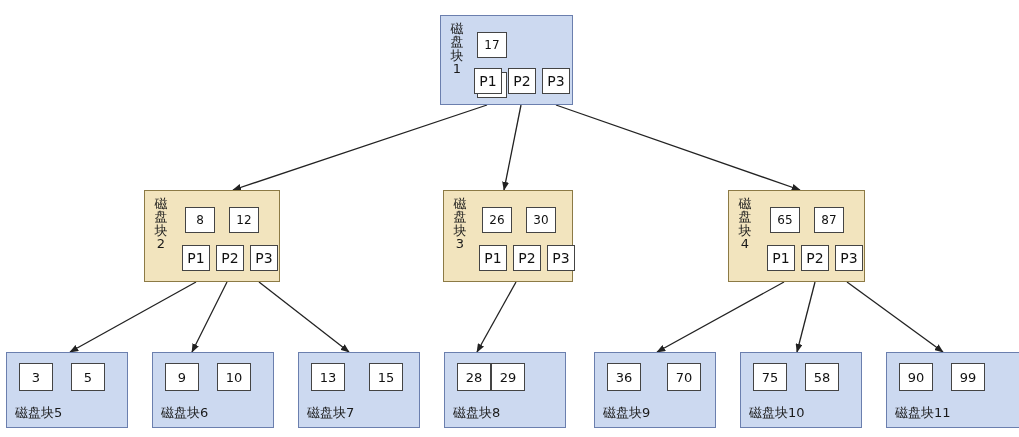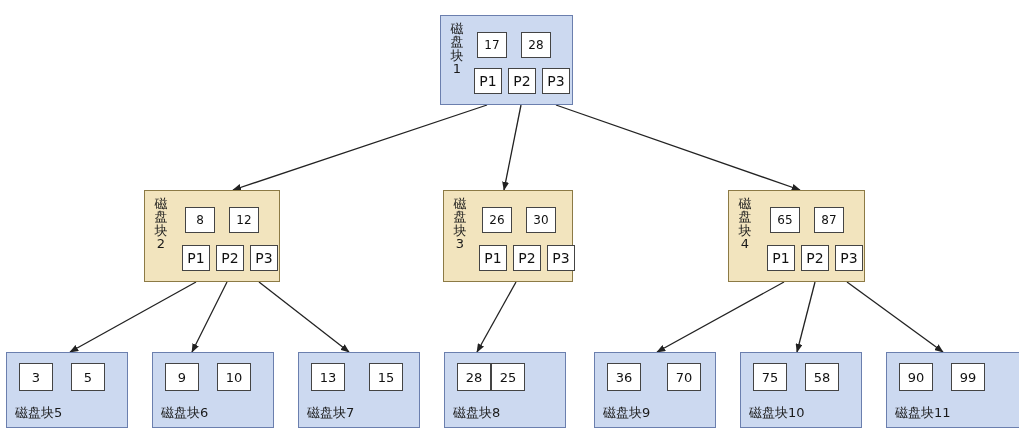--- a/index.html
+++ b/index.html
@@ -133,21 +133,21 @@
     <line x1="847" y1="282" x2="943" y2="352" stroke="#222222" stroke-width="1.3" marker-end="url(#arrowhead)"></line>
   </svg>
 
   <div class="node root" style="left:440px; top:15px; width:133px; height:90px;">
     <div class="vlabel">
       <span>磁</span>
       <span>盘</span>
       <span>块</span>
       <span>1</span>
     </div>
-    <div class="keyrow" style="left:36px; top:16px; gap:14px;">
+    <div class="keyrow" style="left:36px; top:16px; gap:14px;flex-direction:column;">
       <div class="cell keycell">17</div>
       <div class="cell keycell">28</div>
     </div>
     <div class="ptrrow" style="left:33px; top:52px; gap:6px;">
       <div class="cell ptrcell">P1</div>
       <div class="cell ptrcell">P2</div>
       <div class="cell ptrcell">P3</div>
     </div>
   </div>
 
@@ -225,21 +225,21 @@
     <div class="keyrow" style="left:12px; top:10px; gap:24px;">
       <div class="cell keycell">13</div>
       <div class="cell keycell">15</div>
     </div>
     <div class="leaf-label">磁盘块7</div>
   </div>
 
   <div class="node leaf" style="left:444px; top:352px; width:122px; height:76px;">
     <div class="keyrow" style="left:12px; top:10px; ">
       <div class="cell keycell">28</div>
-      <div class="cell keycell">25</div>
+      <div class="cell keycell">29</div>
     </div>
     <div class="leaf-label">磁盘块8</div>
   </div>
 
   <div class="node leaf" style="left:594px; top:352px; width:122px; height:76px;">
     <div class="keyrow" style="left:12px; top:10px; gap:26px;">
       <div class="cell keycell">36</div>
       <div class="cell keycell">70</div>
     </div>
     <div class="leaf-label">磁盘块9</div>

